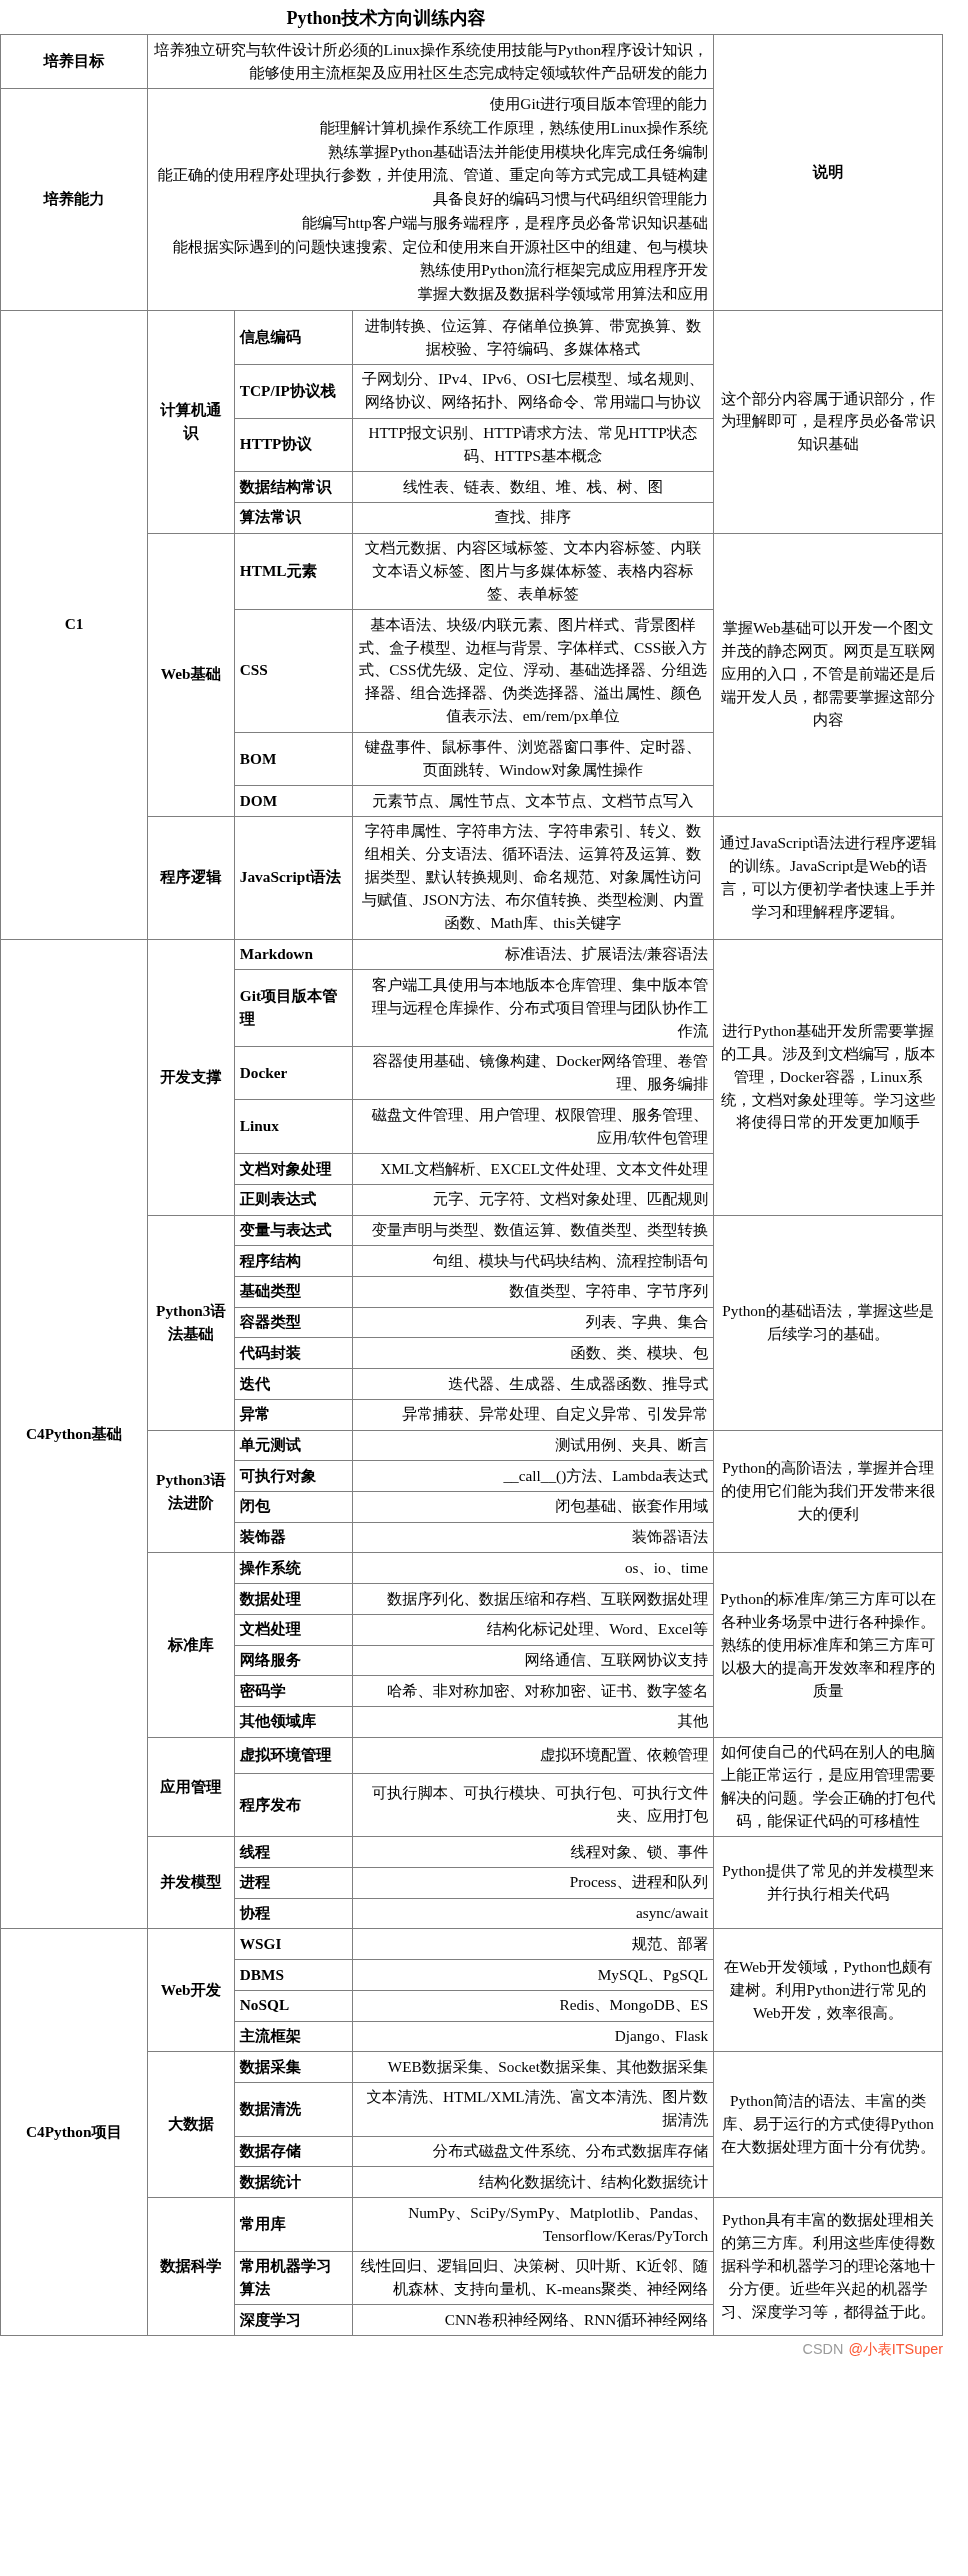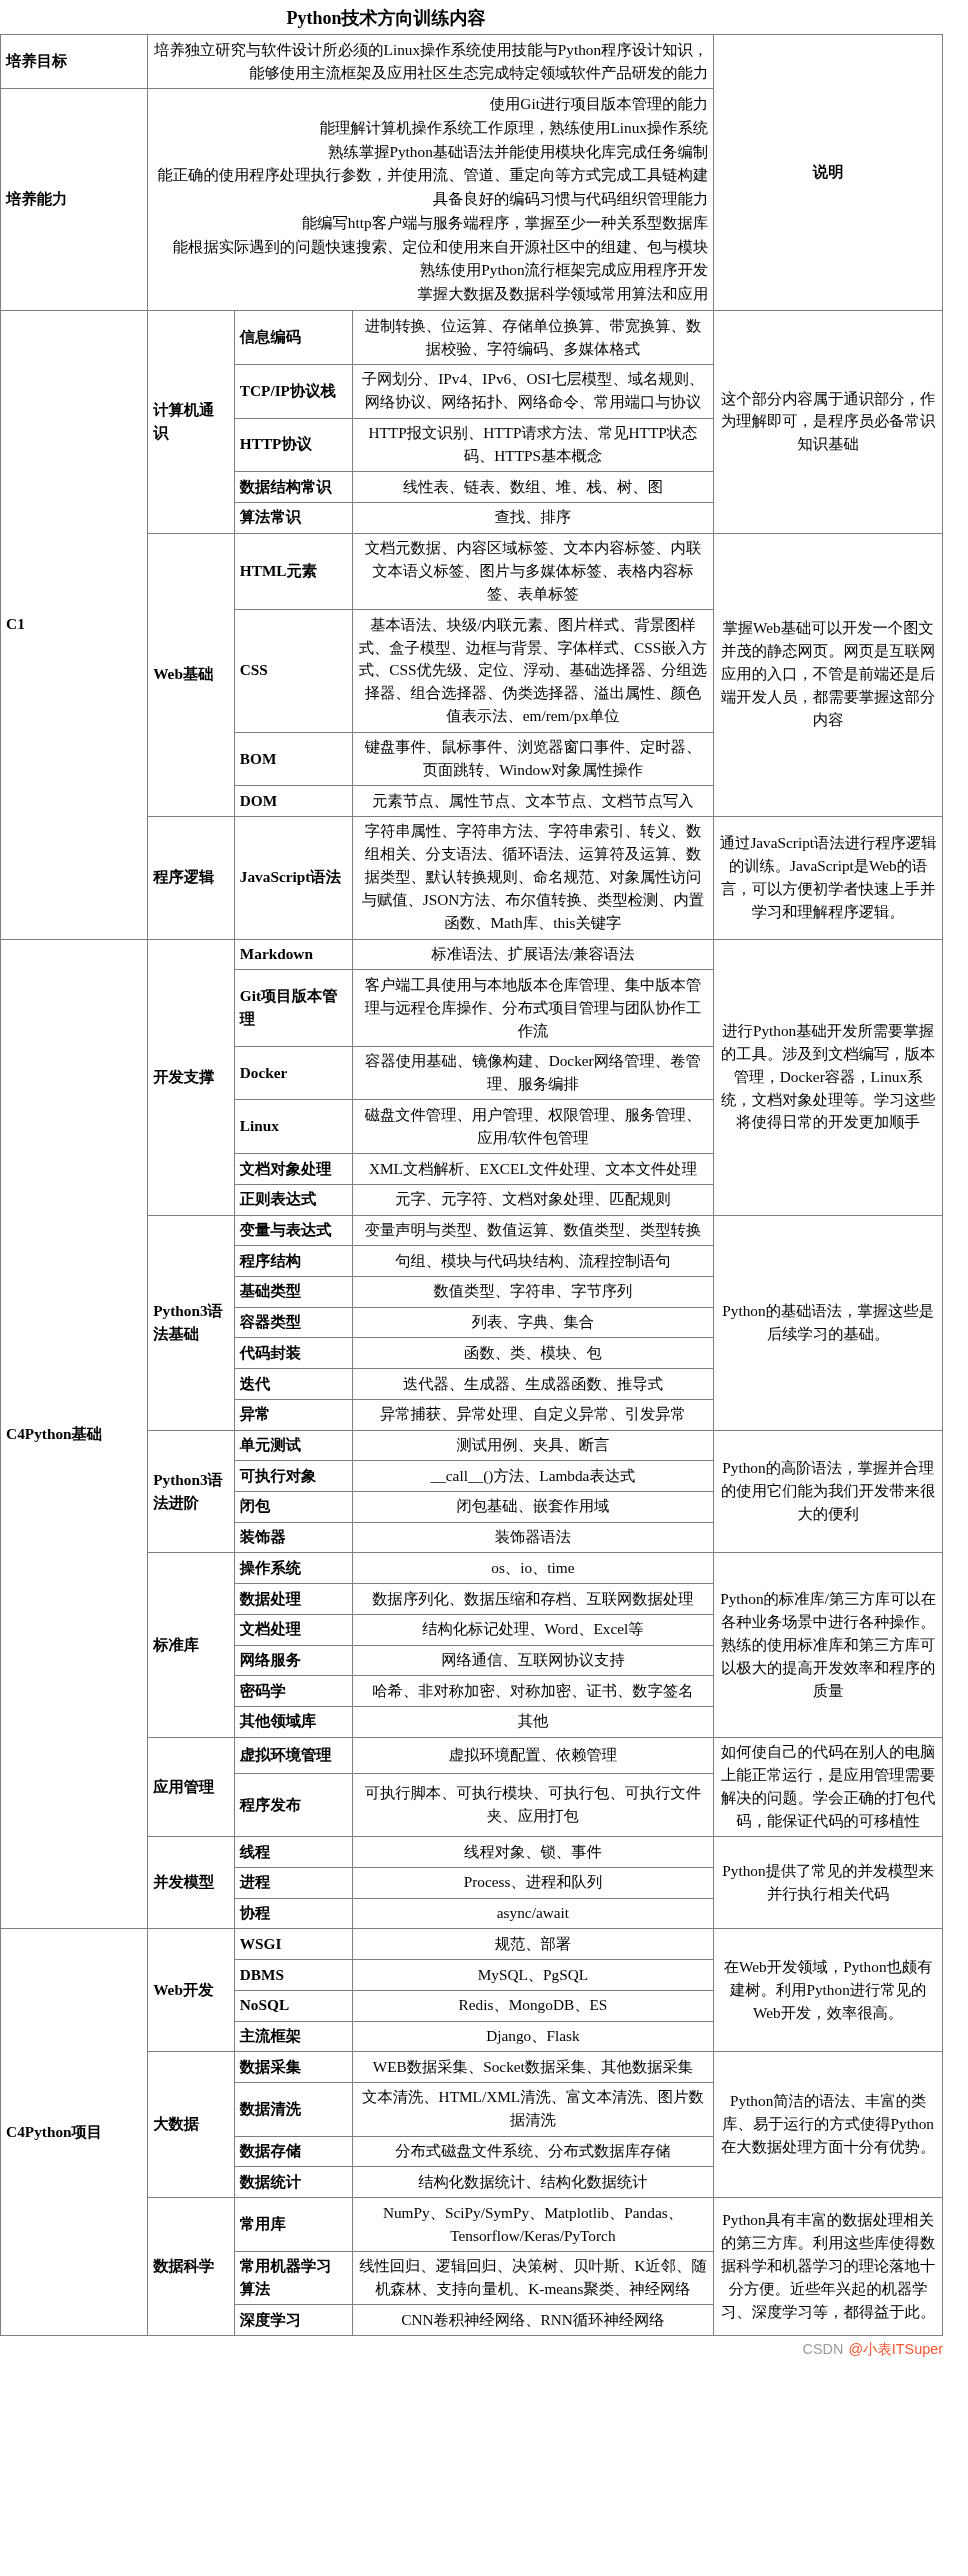--- a/index.html
+++ b/index.html
@@ -30,27 +30,28 @@
   }
   table.training td{
     border:0.8px solid var(--border-color);
     padding:3.4px 5.1px;
     font-size:15.3px;
     line-height:1.5;
     vertical-align:middle;
     overflow-wrap:break-word;
   }
   td.lbl{
+    text-align:center;
     font-weight:bold;
   }
   td.topic{
     font-weight:bold;
     text-align:left;
   }
-  td.detail{text-align:center;}
+  td.detail{text-align:right;}
   td.detail.center{text-align:center;}
   td.note{text-align:center;}
   td.note-header{text-align:center;font-weight:bold;}
   td.intro-content{text-align:right;padding:5.1px 6.8px;}
   td.intro-content div{margin:0.8px 0;}
   .watermark{
     width:943px;
     margin:3.4px auto 8.5px auto;
     text-align:right;
     font-size:14.4px;
@@ -80,21 +81,21 @@
           <td class="note-header" rowspan="2">说明</td>
         </tr>
         <tr>
           <td class="lbl">培养能力</td>
           <td class="intro-content" colspan="3">
             <div>使用Git进行项目版本管理的能力</div>
             <div>能理解计算机操作系统工作原理，熟练使用Linux操作系统</div>
             <div>熟练掌握Python基础语法并能使用模块化库完成任务编制</div>
             <div>能正确的使用程序处理执行参数，并使用流、管道、重定向等方式完成工具链构建</div>
             <div>具备良好的编码习惯与代码组织管理能力</div>
-            <div>能编写http客户端与服务端程序，掌握至少一种关系型数据库</div>
+            <div>能编写http客户端与服务端程序，是程序员必备常识知识基础</div>
             <div>能根据实际遇到的问题快速搜索、定位和使用来自开源社区中的组建、包与模块</div>
             <div>熟练使用Python流行框架完成应用程序开发</div>
             <div>掌握大数据及数据科学领域常用算法和应用</div>
           </td>
         </tr>
         <tr>
           <td class="lbl" rowspan="10">C1</td>
           <td class="lbl" rowspan="5">计算机通识</td>
           <td class="topic">信息编码</td>
           <td class="detail center">进制转换、位运算、存储单位换算、带宽换算、数据校验、字符编码、多媒体格式</td>

